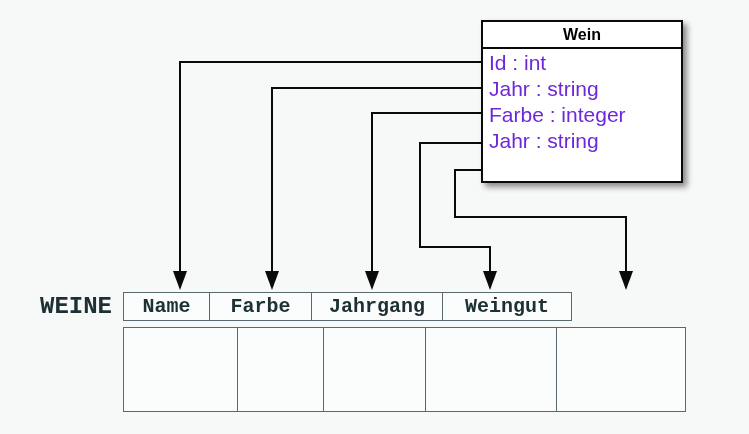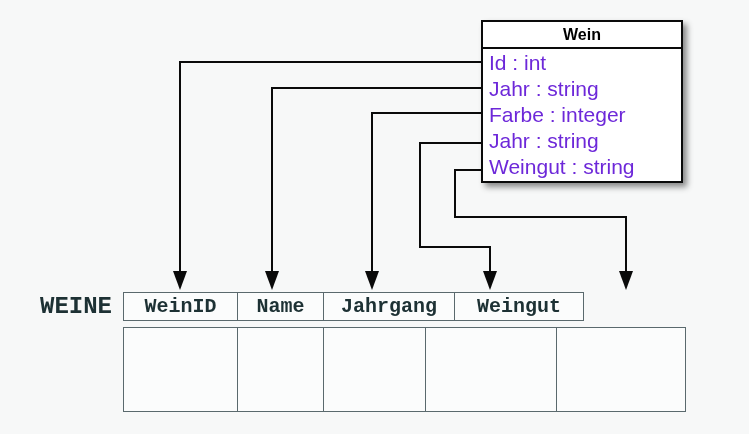--- a/index.html
+++ b/index.html
@@ -108,29 +108,28 @@
     <polygon points="619,271 633,271 626,290"></polygon>
   </svg>
 
   <div class="class-box">
     <div class="class-title">Wein</div>
     <div class="class-attrs">
       <div class="attr">Id : int</div>
       <div class="attr">Jahr : string</div>
       <div class="attr">Farbe : integer</div>
       <div class="attr">Jahr : string</div>
-      <div class="attr">Weingut : string</div>
     </div>
   </div>
 
   <div class="table-label">WEINE</div>
 
   <div class="db-row db-header">
-    <div class="cell w0">WeinID</div>
     <div class="cell w1">Name</div>
+    <div class="cell w2">Farbe</div>
     <div class="cell w3">Jahrgang</div>
     <div class="cell w4">Weingut</div>
   </div>
 
   <div class="db-row db-empty">
     <div class="cell w0"></div>
     <div class="cell w1"></div>
     <div class="cell w2"></div>
     <div class="cell w3"></div>
     <div class="cell w4"></div>

